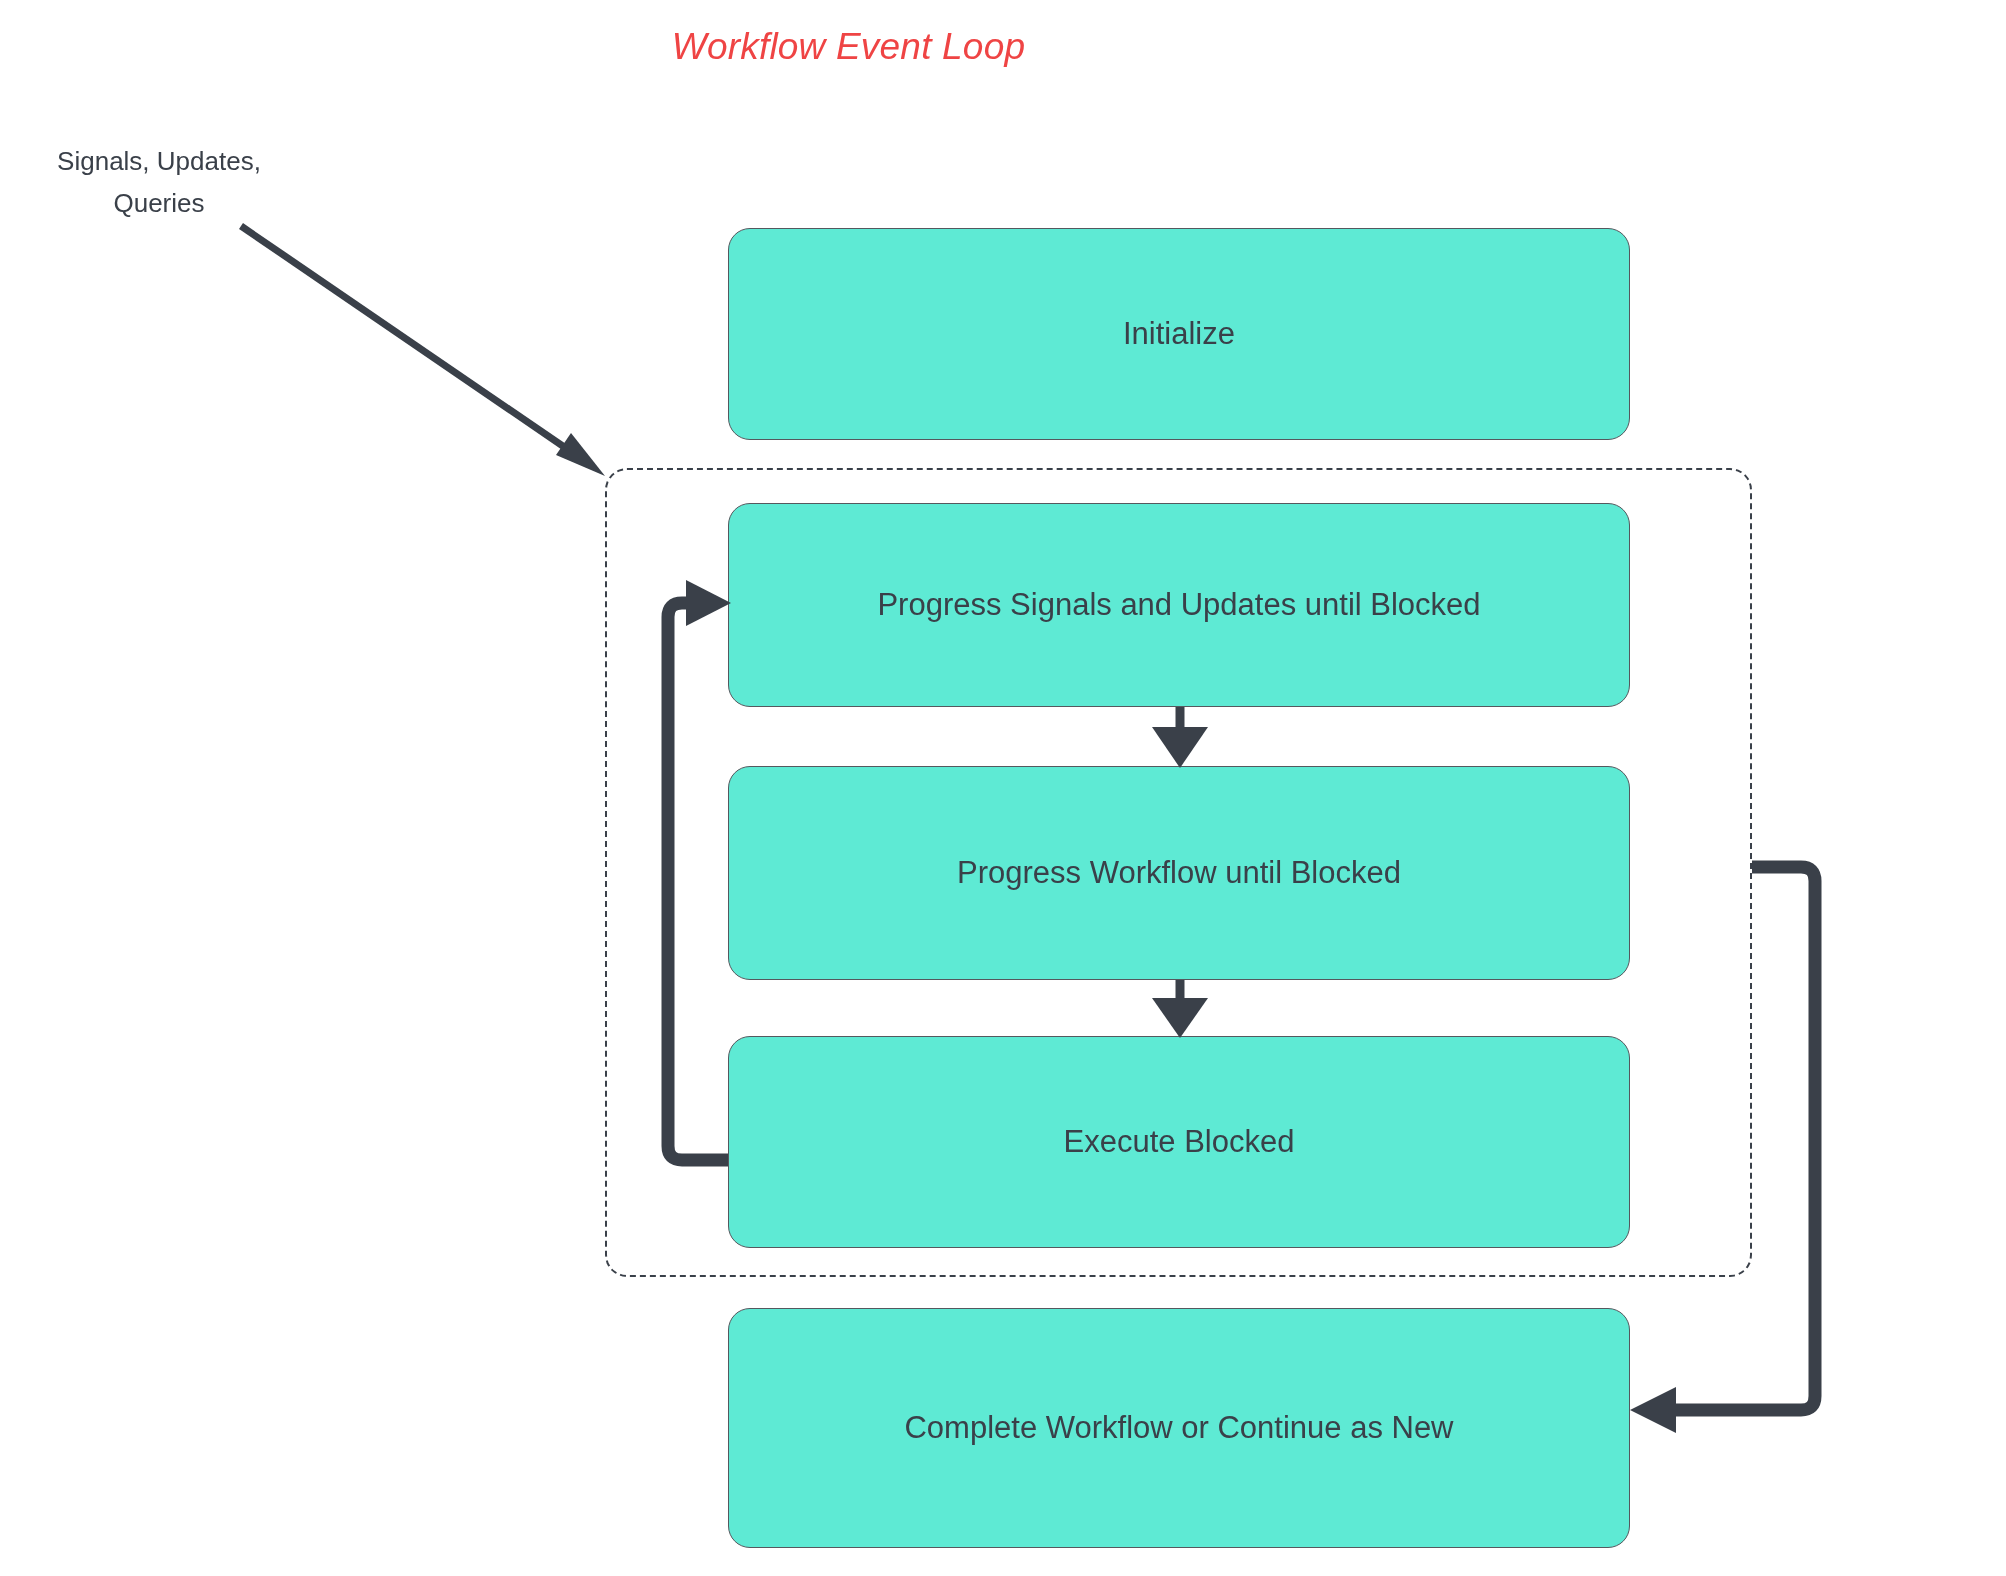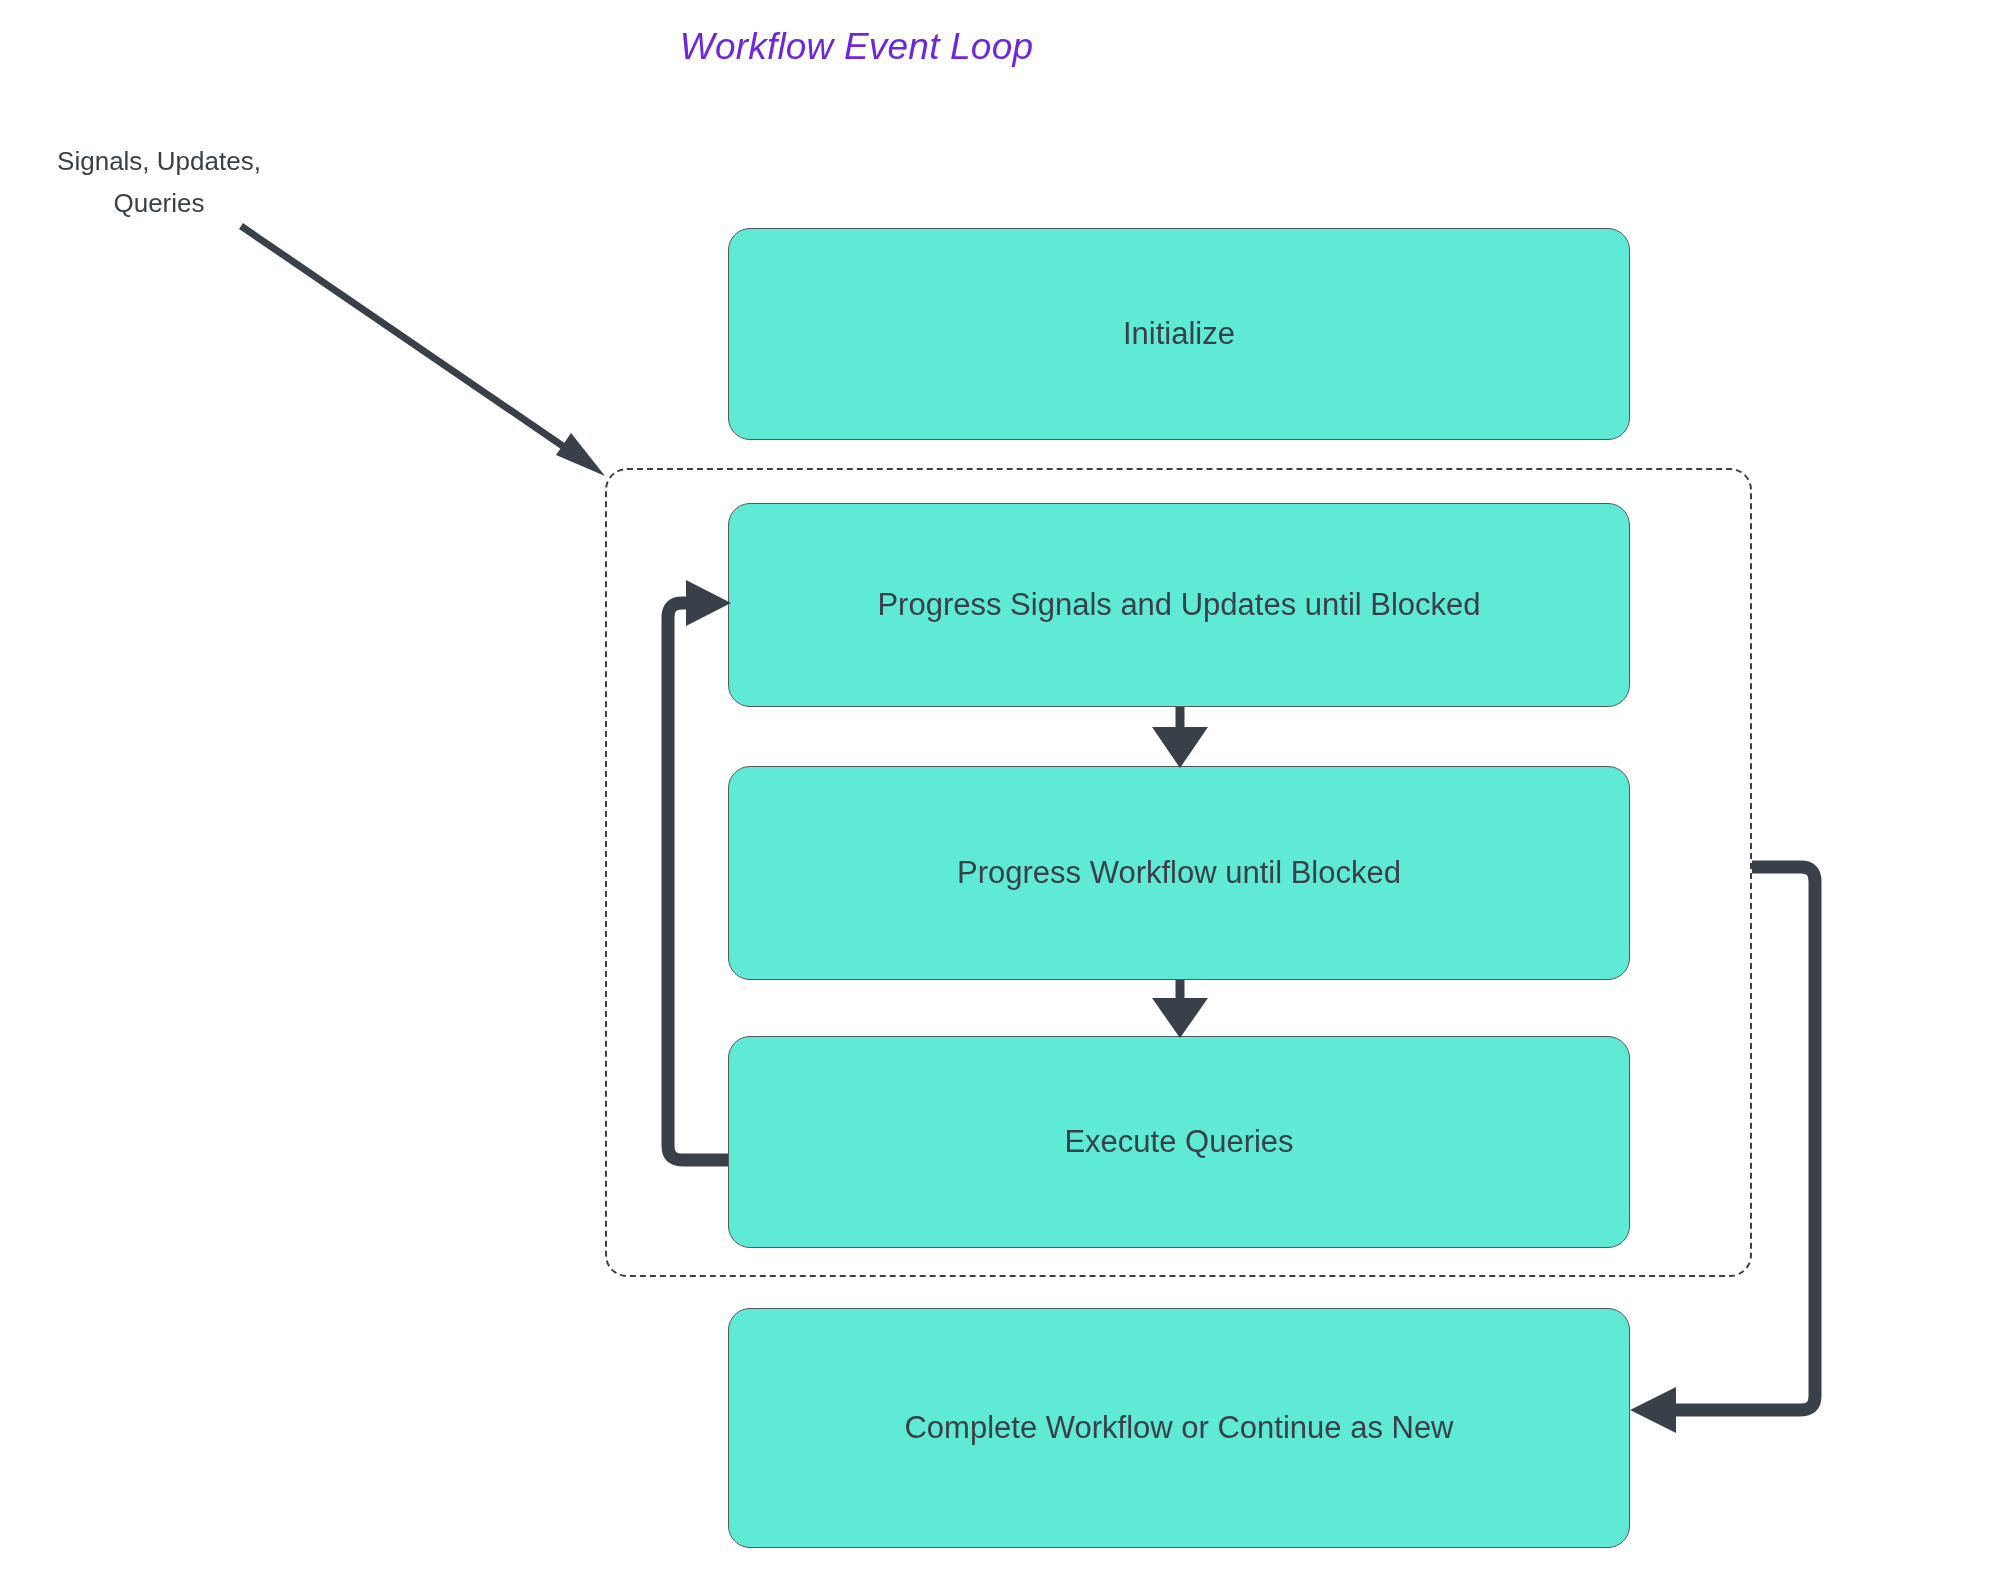--- a/index.html
+++ b/index.html
@@ -14,27 +14,27 @@
   #canvas {
     position: relative;
     width: 2006px;
     height: 1576px;
     background: #ffffff;
     overflow: hidden;
   }
   
   #diagram-title {
     position: absolute;
-    left: 12px;
+    left: 4px;
     top: 26px;
     width: 1689px;
     text-align: center;
     font-size: 37px;
     font-style: italic;
-    color: #6d28d9;
+    color: #ef4444;
     letter-spacing: 0.2px;
     white-space: nowrap;
   }
   
   #external-input-label {
     position: absolute;
     left: 14px;
     top: 140px;
     width: 290px;
     text-align: center;
@@ -113,21 +113,21 @@
 
   <div class="node-box" id="node-progress-workflow">
     <span class="node-label">Progress Workflow until Blocked</span>
   </div>
 
   <div class="node-box" id="node-progress-signals">
     <span class="node-label">Progress Signals and Updates until Blocked</span>
   </div>
 
   <div class="node-box" id="node-execute-queries">
-    <span class="node-label">Execute Queries</span>
+    <span class="node-label">Execute Blocked</span>
   </div>
 
   <div class="node-box" id="node-complete-workflow">
     <span class="node-label">Complete Workflow or Continue as New</span>
   </div>
 
   <svg id="connectors" viewBox="0 0 2006 1576">
 
     <g>
       <line x1="241" y1="226" x2="589" y2="464" stroke="#3a4049" stroke-width="7" stroke-linecap="butt"></line>

